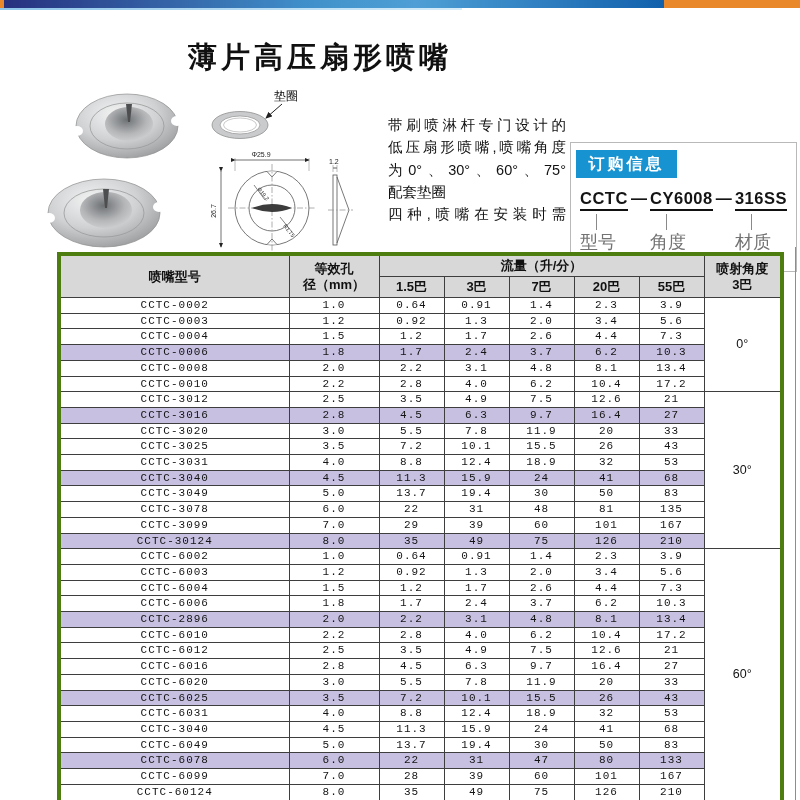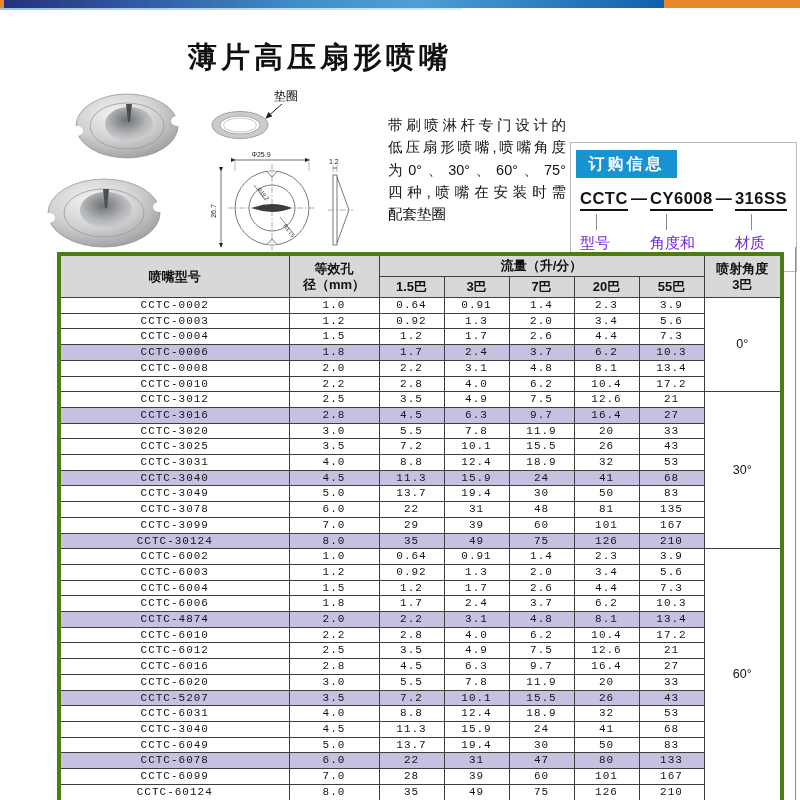--- a/index.html
+++ b/index.html
@@ -29,21 +29,21 @@
   .order-tab{position:absolute;left:5px;top:7px;width:101px;height:28px;background:#1793d1;
     color:#fff;font-size:16px;font-weight:bold;letter-spacing:3px;
     display:flex;align-items:center;justify-content:center;}
   .order-code-row{position:absolute;left:9px;top:46px;width:207px;display:flex;
     justify-content:space-between;}
   .code-col{display:flex;flex-direction:column;align-items:flex-start;}
   .code-text{font-size:16.5px;font-weight:bold;letter-spacing:.5px;
     border-bottom:2px solid #111;padding-bottom:1px;}
   .code-dash{font-size:16px;font-weight:bold;line-height:20px;}
   .code-tick{width:1px;height:16px;background:#8a8a8a;margin:3px 0 3px 16px;}
-  .code-label{font-size:15px;line-height:19px;max-width:48px;color:#6d28d9;}
+  .code-label{font-size:18px;line-height:19px;max-width:48px;color:#737373;}
   
   .spec-table{position:absolute;left:57px;top:252px;border-collapse:collapse;
     table-layout:fixed;border:4px solid #4d7c0f;padding-left:8px;}
   .spec-table th,.spec-table td{border:1px solid #3e3e3e;padding:0;text-align:center;}
   .spec-table thead th{background:#d8d8d8;font-size:13px;font-weight:bold;
     height:20px;line-height:16px;color:#111;}
   .spec-table tbody td{height:14.7px;line-height:14.7px;background:#fff;
     font-family:"Liberation Mono","DejaVu Sans Mono",monospace;font-size:11px;letter-spacing:1px;}
   .spec-table tbody tr.hl td{background:#c7c0e1;}
   .spec-table tbody td.angle-cell{font-family:"Liberation Sans",sans-serif;font-size:12.5px;
@@ -134,22 +134,22 @@
     <line x1="293" y1="89" x2="293" y2="96" stroke="#777" stroke-width=".5"></line>
     <line x1="297" y1="89" x2="297" y2="96" stroke="#777" stroke-width=".5"></line>
     <text x="289" y="88" font-size="7" fill="#222" stroke="none">1.2</text>
   </g>
 </svg>
 
 <div class="intro">
     <div class="intro-line">带刷喷淋杆专门设计的</div>
     <div class="intro-line">低压扇形喷嘴,喷嘴角度</div>
     <div class="intro-line">为0°、30°、60°、75°</div>
+    <div class="intro-line last">配套垫圈</div>
     <div class="intro-line">四种,喷嘴在安装时需</div>
-    <div class="intro-line last">配套垫圈</div>
   </div>
 
 <div class="order-box">
   <div class="order-tab">订购信息</div>
   <div class="order-code-row">
       <div class="code-col">
         <div class="code-text">CCTC</div>
         <div class="code-tick"></div>
         <div class="code-label">型号</div>
       </div>
@@ -378,21 +378,21 @@
       <tr>
         <td>CCTC-6006</td>
         <td>1.8</td>
         <td>1.7</td>
         <td>2.4</td>
         <td>3.7</td>
         <td>6.2</td>
         <td>10.3</td>
       </tr>
       <tr class="hl">
-        <td>CCTC-4874</td>
+        <td>CCTC-2896</td>
         <td>2.0</td>
         <td>2.2</td>
         <td>3.1</td>
         <td>4.8</td>
         <td>8.1</td>
         <td>13.4</td>
       </tr>
       <tr>
         <td>CCTC-6010</td>
         <td>2.2</td>
@@ -423,21 +423,21 @@
       <tr>
         <td>CCTC-6020</td>
         <td>3.0</td>
         <td>5.5</td>
         <td>7.8</td>
         <td>11.9</td>
         <td>20</td>
         <td>33</td>
       </tr>
       <tr class="hl">
-        <td>CCTC-5207</td>
+        <td>CCTC-6025</td>
         <td>3.5</td>
         <td>7.2</td>
         <td>10.1</td>
         <td>15.5</td>
         <td>26</td>
         <td>43</td>
       </tr>
       <tr>
         <td>CCTC-6031</td>
         <td>4.0</td>

